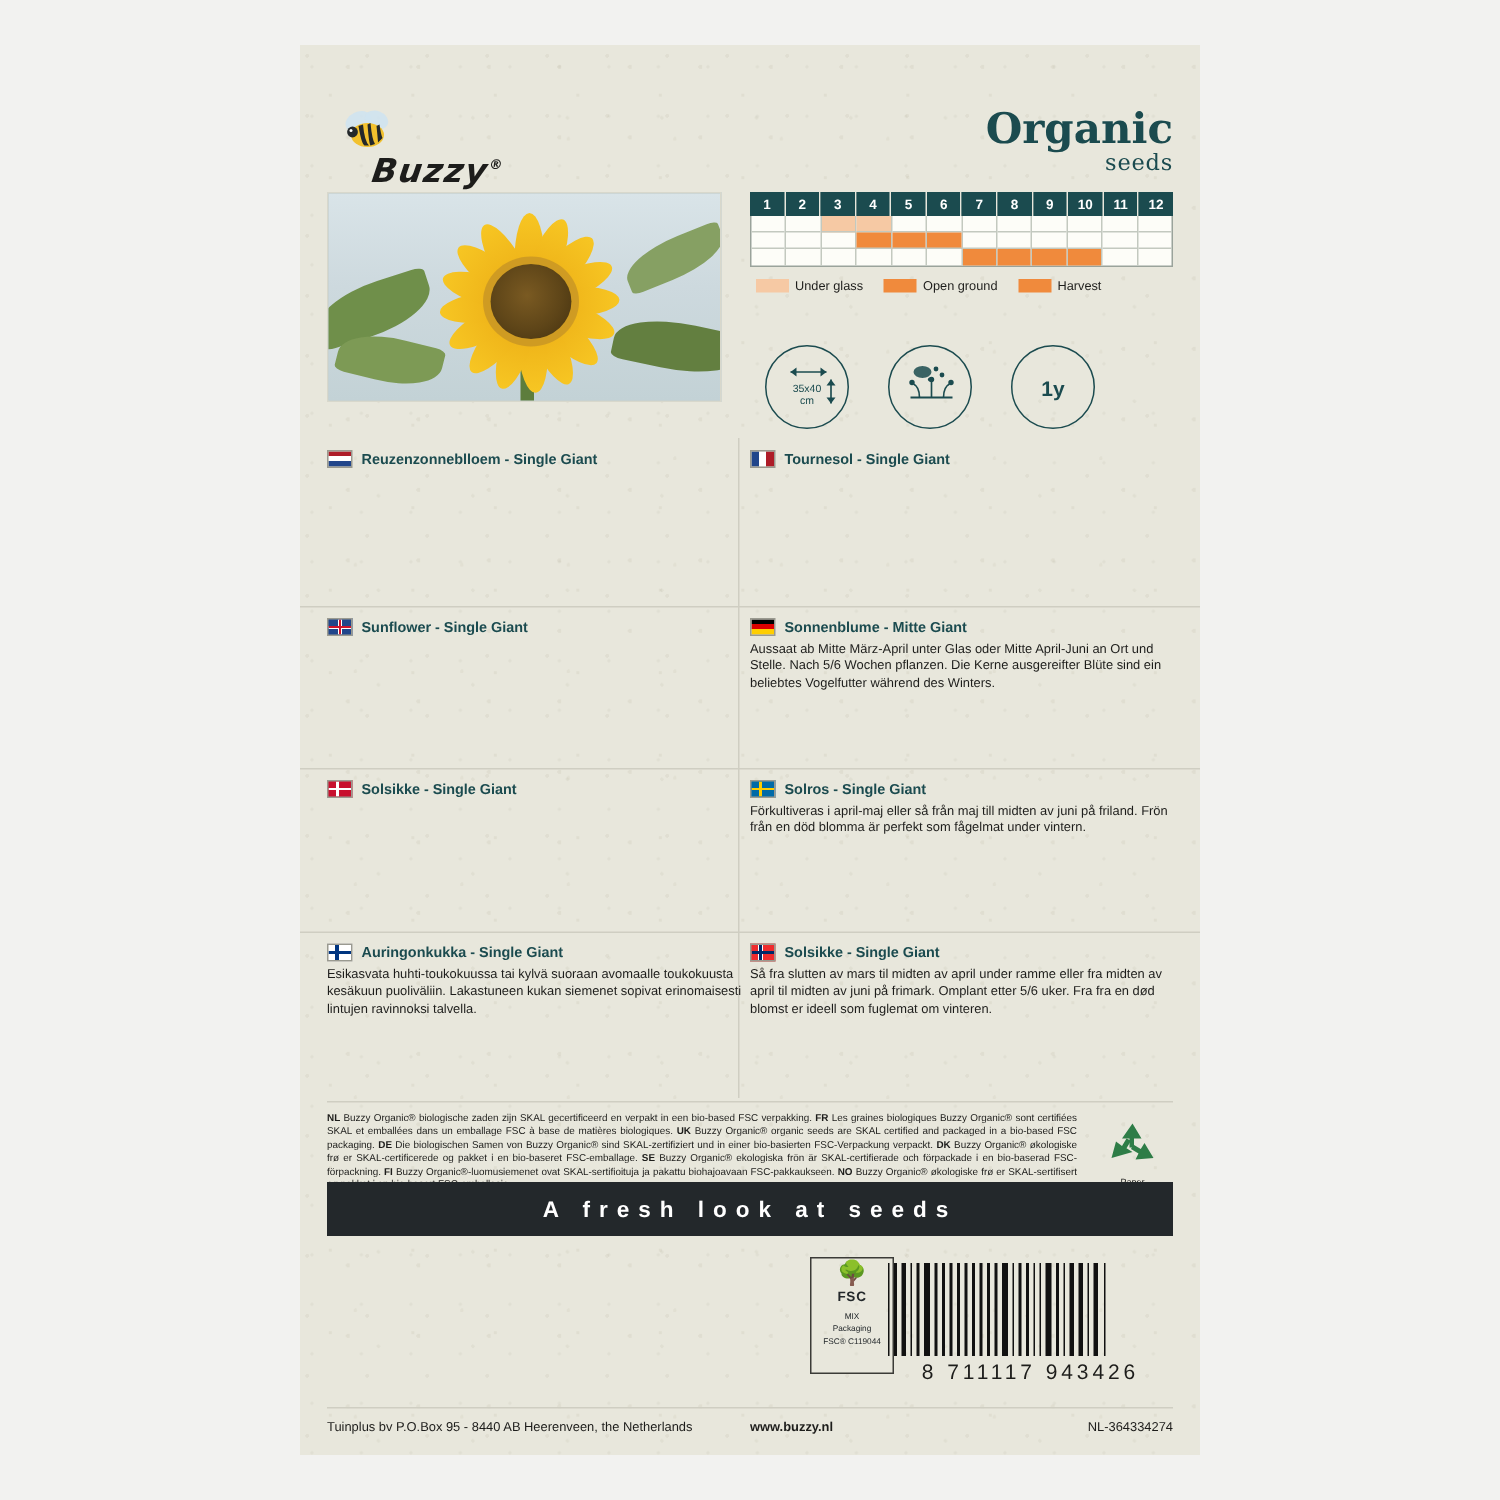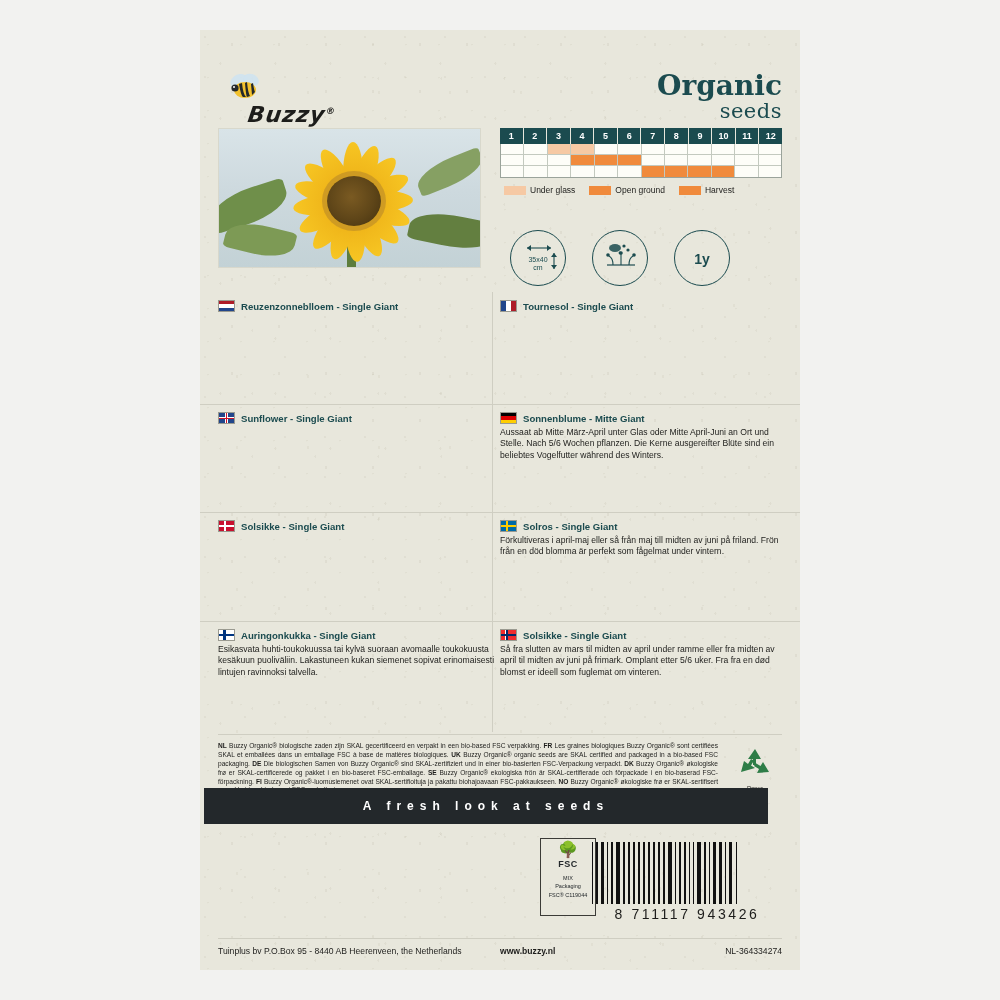--- a/index.html
+++ b/index.html
@@ -40,21 +40,21 @@
   .buzzy-r { font-size: 9px; vertical-align: super; font-style: normal; }
 
   .organic-block { position: absolute; right: 18px; top: 42px; text-align: right; }
   .organic-word {
     font-family: "DejaVu Serif", serif;
     font-size: 28px; font-weight: bold; color: #1b4b4f;
     line-height: 1;
   }
   .seeds-word {
     font-family: "DejaVu Serif", serif;
-    font-size: 21px; color: #1b4b4f;
+    font-size: 15px; color: #1b4b4f;
     line-height: 1; margin-top: 1px; letter-spacing: 0.5px;
   }
 
   
   .photo {
     position: absolute; left: 18px; top: 98px;
     width: 263px; height: 140px;
     overflow: hidden;
     background: #b9cbd2;
     border: 1px solid #d8d8cc;
@@ -128,24 +128,24 @@
     position: absolute; left: 18px; top: 712px; width: 500px;
     font-size: 6.6px; line-height: 1.35; color: #1d1d1b; text-align: justify;
   }
   .legal b { font-weight: bold; }
   .recycle {
     position: absolute; left: 528px; top: 716px; width: 54px; text-align: center; color: #1b5e3a;
   }
   .recycle-label { font-size: 6px; color: #1d1d1b; margin-top: 1px; }
 
   .banner {
-    position: absolute; left: 4px; top: 758px; width: 564px; height: 36px;
+    position: absolute; left: 18px; top: 758px; width: 564px; height: 36px;
     background: #23282b; color: #fff;
     display: flex; align-items: center; justify-content: center;
-    font-size: 12px; letter-spacing: 6px; font-weight: bold;
+    font-size: 15px; letter-spacing: 6px; font-weight: bold;
   }
 
   
   .fsc {
     position: absolute; left: 340px; top: 808px; width: 56px; height: 78px;
     border: 1px solid #3b3b37; color: #23282b;
     font-size: 5.5px; text-align: center; padding-top: 3px;
     background: transparent;
   }
   .fsc-tree { font-size: 16px; line-height: 1; }

